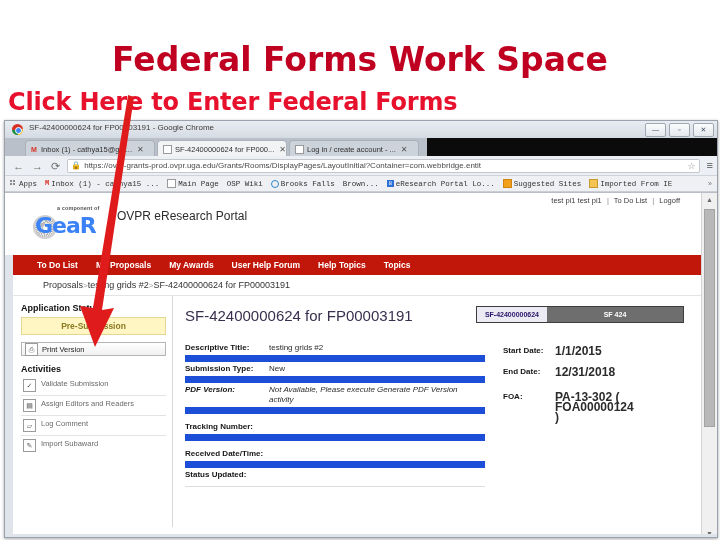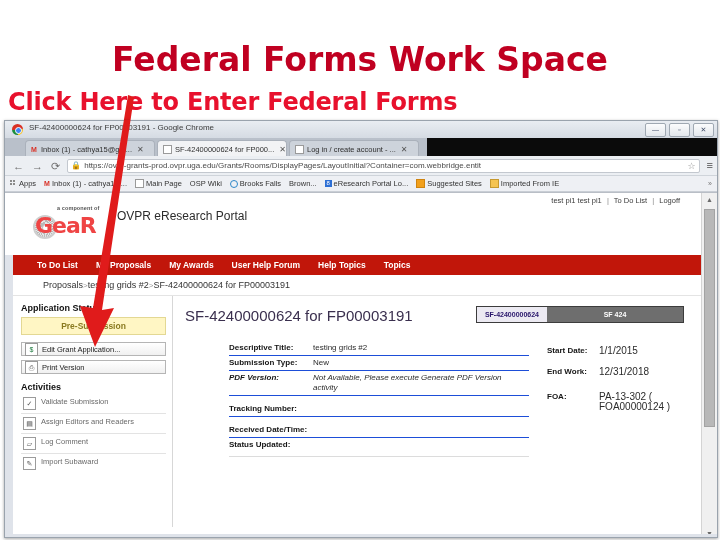--- a/index.html
+++ b/index.html
@@ -89,21 +89,21 @@
   .url{font-size:8px;color:#4a4a4a;white-space:nowrap;overflow:hidden;}
   .star{font-size:9px;color:#8a8a8a;margin-left:auto;}
   .menuico{font-size:11px;color:#4d4d4d;margin-left:4px;line-height:11px;}
 
   
   .bookmarks{
     height:16px;background:#eef0f4;border-bottom:1px solid #c9ced5;
     display:flex;align-items:center;gap:8px;padding:0 5px;box-sizing:border-box;
     font-size:7.5px;color:#333;white-space:nowrap;overflow:hidden;
   }
-  .bm{display:flex;align-items:center;gap:2px;}
+  .bm{display:flex;align-items:center;gap:2px;font-family:Liberation Mono, monospace;}
   .bm .ic{width:7px;height:7px;display:inline-block;flex:none;}
   .ic.apps{
     background:
       radial-gradient(circle 1px at 1px 1px,#8a8a8a 99%,transparent),
       radial-gradient(circle 1px at 4px 1px,#8a8a8a 99%,transparent),
       radial-gradient(circle 1px at 1px 4px,#8a8a8a 99%,transparent),
       radial-gradient(circle 1px at 4px 4px,#8a8a8a 99%,transparent);
   }
   .ic.gm{color:#d93025;font-weight:bold;font-size:7px;line-height:7px;width:auto;}
   .ic.doc{border:1px solid #9a9a9a;background:#fff;}
@@ -134,21 +134,21 @@
   .logo .gear:after{
     content:"";position:absolute;left:7px;top:7px;width:6px;height:6px;border-radius:50%;
     background:#fff;border:1px solid #bdbdbd;
   }
   .logo .comp{
     position:absolute;left:24px;top:0;font-size:5.5px;font-weight:bold;color:#555;
     letter-spacing:0.1px;
   }
   .logo .gtext{
     position:absolute;left:2px;top:8px;font-family:"DejaVu Sans",sans-serif;
-    font-size:22px;font-weight:bold;color:#ef4444;letter-spacing:-1px;
+    font-size:22px;font-weight:bold;color:#3b82f6;letter-spacing:-1px;
   }
   .portal-name{
     position:absolute;left:112px;top:16px;font-size:12px;color:#2c2c2c;
     font-family:"Liberation Sans",sans-serif;
   }
   .head-links{
     position:absolute;right:22px;top:3px;font-size:7.5px;color:#3b3b3b;
     white-space:nowrap;
   }
   .head-links a{color:#3b3b3b;text-decoration:none;}
@@ -217,29 +217,29 @@
     height:15px;
   }
   .doc-tab{
     font-size:7px;font-weight:bold;display:flex;align-items:center;justify-content:center;
     padding:0 8px;white-space:nowrap;
   }
   .doc-tab.sel{background:#eceaf2;color:#29166b;}
   .doc-tab.unsel{background:#6e6e6e;color:#ffffff;width:120px;}
 
   .fields{margin-top:17px;display:flex;}
-  .fcol-left{width:300px;flex:none;margin-left:44px;}
+  .fcol-left{width:300px;flex:none;}
   .fcol-right{flex:1;padding-left:18px;padding-top:2px;}
-  .frow{display:flex;border-top:1px solid #1d4ed8;padding:2px 0;}
+  .frow{display:flex;border-top:7px solid #1d4ed8;padding:2px 0;}
   .frow.nb{border-top:none;}
   .flabel{width:84px;flex:none;font-size:8px;font-weight:bold;color:#161616;line-height:10px;}
   .fval{font-size:8px;color:#2b2b2b;line-height:10px;}
   .frow2{display:flex;padding:3px 0;}
   .flabel2{width:52px;flex:none;font-size:8px;font-weight:bold;color:#161616;line-height:10px;}
-  .fval2{font-size:10px;color:#2b2b2b;line-height:10px;}
+  .fval2{font-size:12px;color:#2b2b2b;line-height:10px;font-weight:bold;}
   .botline{border-top:1px solid #dcdcdc;margin-top:4px;}
 
   
   .vscroll{
     position:absolute;right:0;top:0;width:15px;bottom:0;background:#f0f0f0;
     border-left:1px solid #d4d4d4;
   }
   .vscroll .arr{
     height:13px;display:flex;align-items:center;justify-content:center;
     font-size:7px;color:#6b6b6b;background:#f0f0f0;
@@ -387,24 +387,20 @@
         <span>SF-42400000624 for FP00003191</span>
       </div>
 
       <div class="body-split">
 
         <div class="sidebar">
           <div class="sb-head">Application Status</div>
           <div class="status-badge">Pre-Submission</div>
 
           <div class="sb-btn">
-            <span class="mini-ico green">$</span>
-            <span>Edit Grant Application...</span>
-          </div>
-          <div class="sb-btn">
             <span class="mini-ico gray">⎙</span>
             <span>Print Version</span>
           </div>
 
           <div class="sb-head2">Activities</div>
 
           <div class="act first">
             <span class="mini-ico gray">✓</span>
             <span>Validate Submission</span>
           </div>
@@ -458,21 +454,21 @@
               </div>
               <div class="botline"></div>
             </div>
 
             <div class="fcol-right">
               <div class="frow2">
                 <span class="flabel2">Start Date:</span>
                 <span class="fval2">1/1/2015</span>
               </div>
               <div class="frow2" style="padding-top:8px;">
-                <span class="flabel2">End Work:</span>
+                <span class="flabel2">End Date:</span>
                 <span class="fval2">12/31/2018</span>
               </div>
               <div class="frow2" style="padding-top:12px;">
                 <span class="flabel2">FOA:</span>
                 <span class="fval2" style="max-width:84px;">PA-13-302 ( FOA00000124 )</span>
               </div>
             </div>
           </div>
         </div>
       </div>

